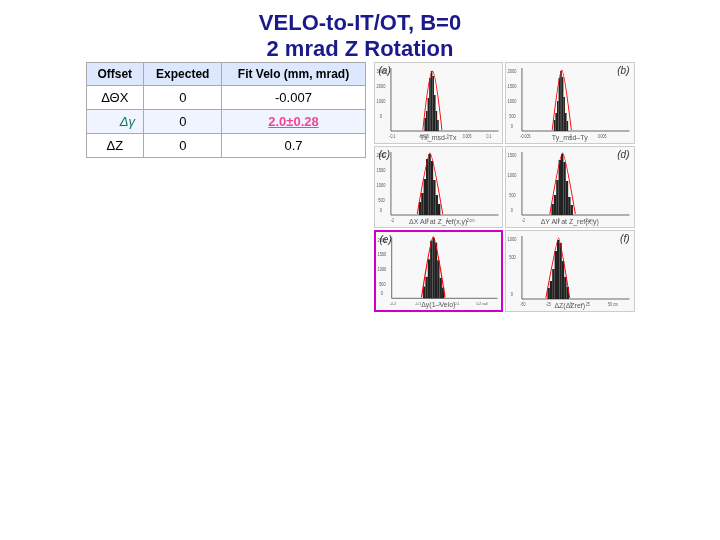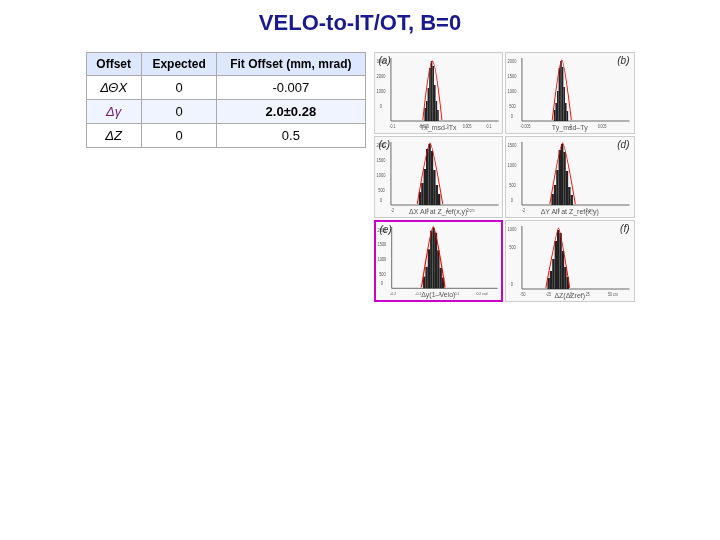--- a/index.html
+++ b/index.html
@@ -10,21 +10,21 @@
       font-family: Arial, sans-serif;
       overflow: hidden;
       display: flex;
       flex-direction: column;
       align-items: center;
     }
 
     .title-section {
       text-align: center;
       margin-top: 10px;
-      margin-bottom: 16px;
+      margin-bottom: 0;
     }
 
     .title-line {
       font-size: 22px;
       font-weight: bold;
       color: #1a1a8c;
     }
 
     .main-content {
       display: flex;
@@ -63,32 +63,33 @@
 
     tbody tr:nth-child(even) {
       background: #f0f4ff;
     }
 
     tbody tr:nth-child(odd) {
       background: #ffffff;
     }
 
     td:first-child {
+      font-size: 13px;
+    }
+
+    .fit-value-highlight {
+      color: #ec4899;
+      font-weight: bold;
+      text-decoration: underline;
+    }
+
+    .gamma-row td:first-child {
+      color: #0f766e;
       font-style: italic;
-      font-size: 13px;
-    }
-
-    .fit-value-highlight {
-      color: #000000;
-      font-weight: bold;
-    }
-
-    .gamma-row td:first-child {
-      color: #701a75;
-      font-style: italic;
+      text-align: right;
     }
 
     
     .plots-section {
       flex: 1;
       display: grid;
       grid-template-columns: 1fr 1fr;
       grid-template-rows: 1fr 1fr 1fr;
       gap: 2px;
     }
@@ -137,48 +138,49 @@
       font-size: 7px;
       color: #555;
       white-space: nowrap;
     }
   </style>
 </head>
 <body>
 
 <div class="title-section">
   <div class="title-line">VELO-to-IT/OT, B=0</div>
+  <div class="title-line">2 mrad Z Rotation</div>
 </div>
 
 <div class="main-content">
 
   <div class="table-section">
     <table>
       <thead>
         <tr>
           <th>Offset</th>
           <th>Expected</th>
-          <th>Fit Offset (mm, mrad)</th>
+          <th>Fit Velo (mm, mrad)</th>
         </tr>
       </thead>
       <tbody id="table-body">
       <tr>
             <td>ΔΘX</td>
             <td>0</td>
             <td>-0.007</td>
           </tr>
           <tr class="gamma-row">
             <td>Δγ</td>
             <td>0</td>
             <td class="fit-value-highlight">2.0±0.28</td>
           </tr>
           <tr>
             <td>ΔZ</td>
             <td>0</td>
-            <td>0.5</td>
+            <td>0.7</td>
           </tr>
         </tbody>
     </table>
   </div>
 
   <div class="plots-section">
 
     <div class="plot-cell">
       <span class="plot-label-left">(a)</span>
       <svg class="plot-svg" viewBox="0 0 160 80" preserveAspectRatio="none">

